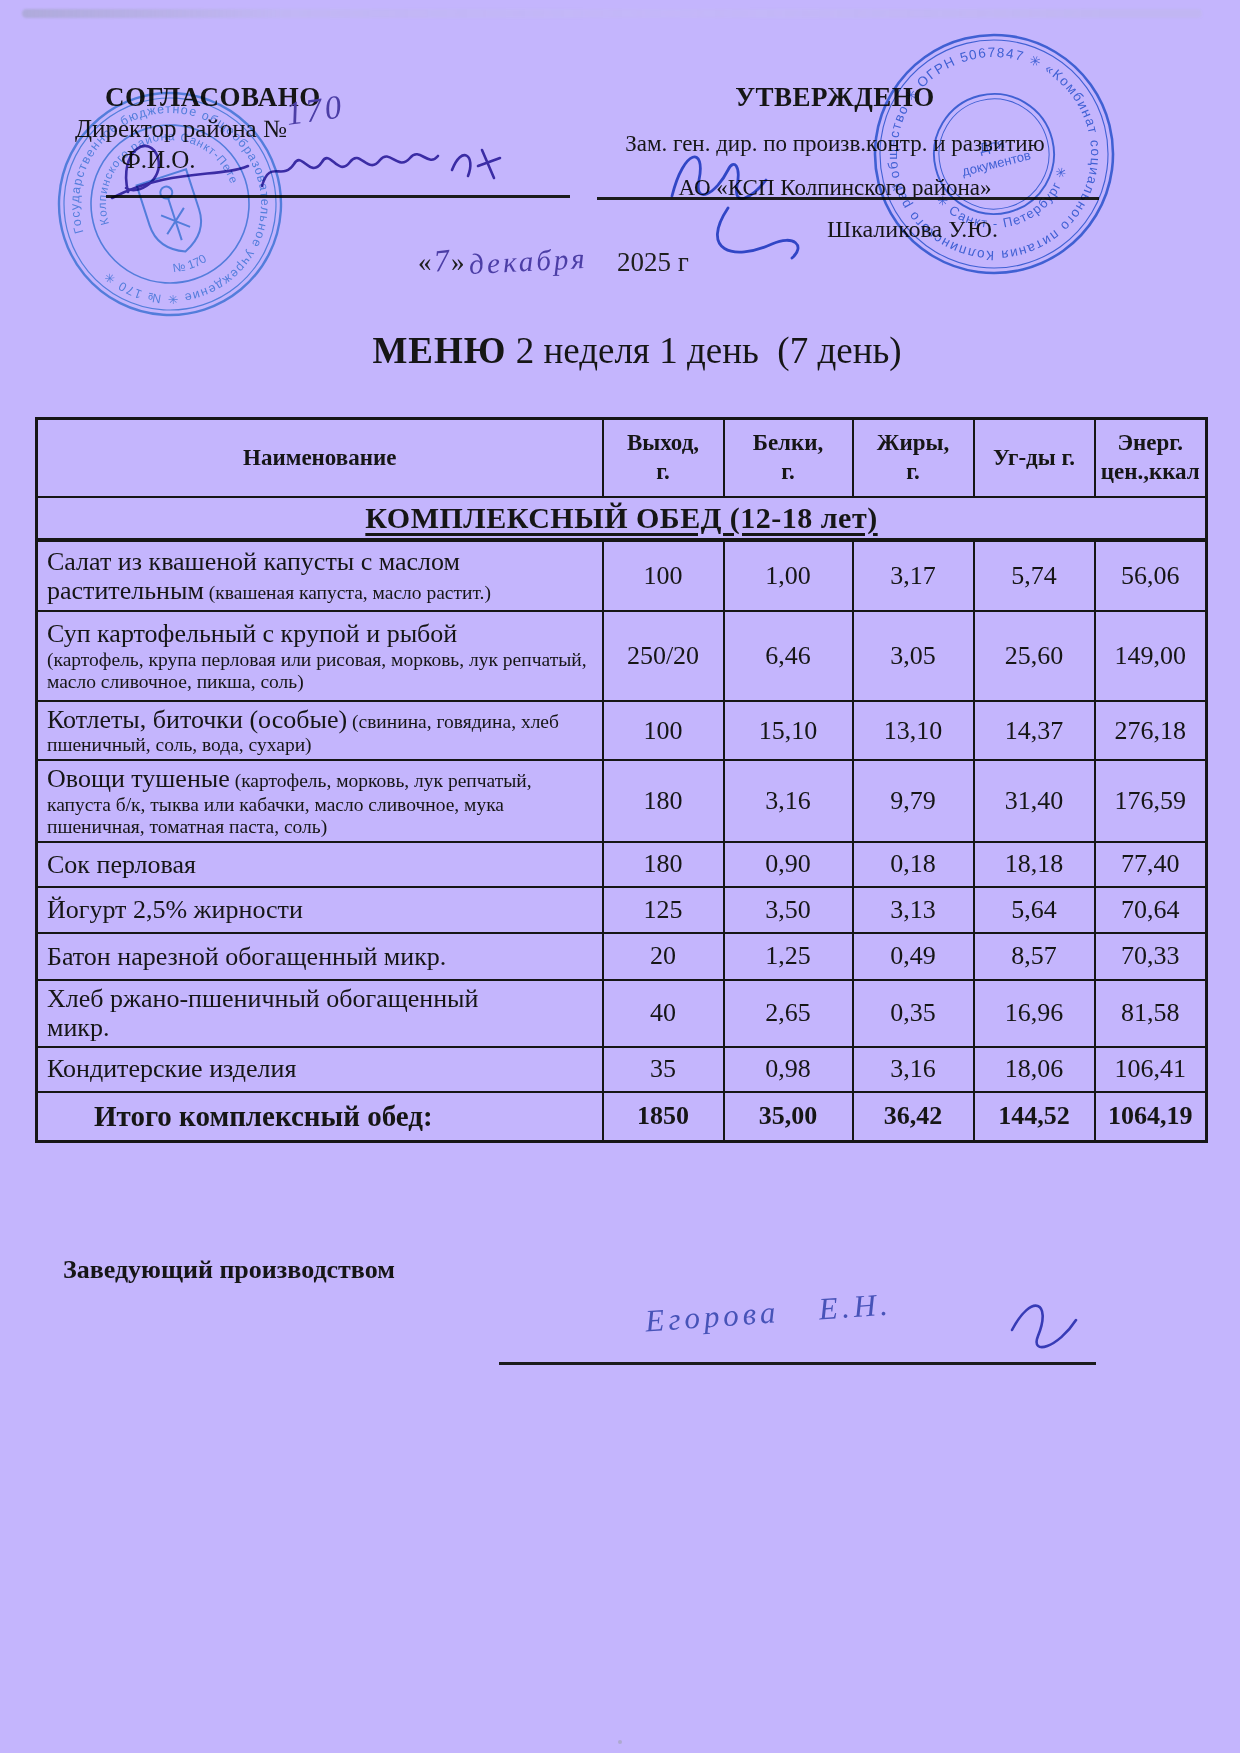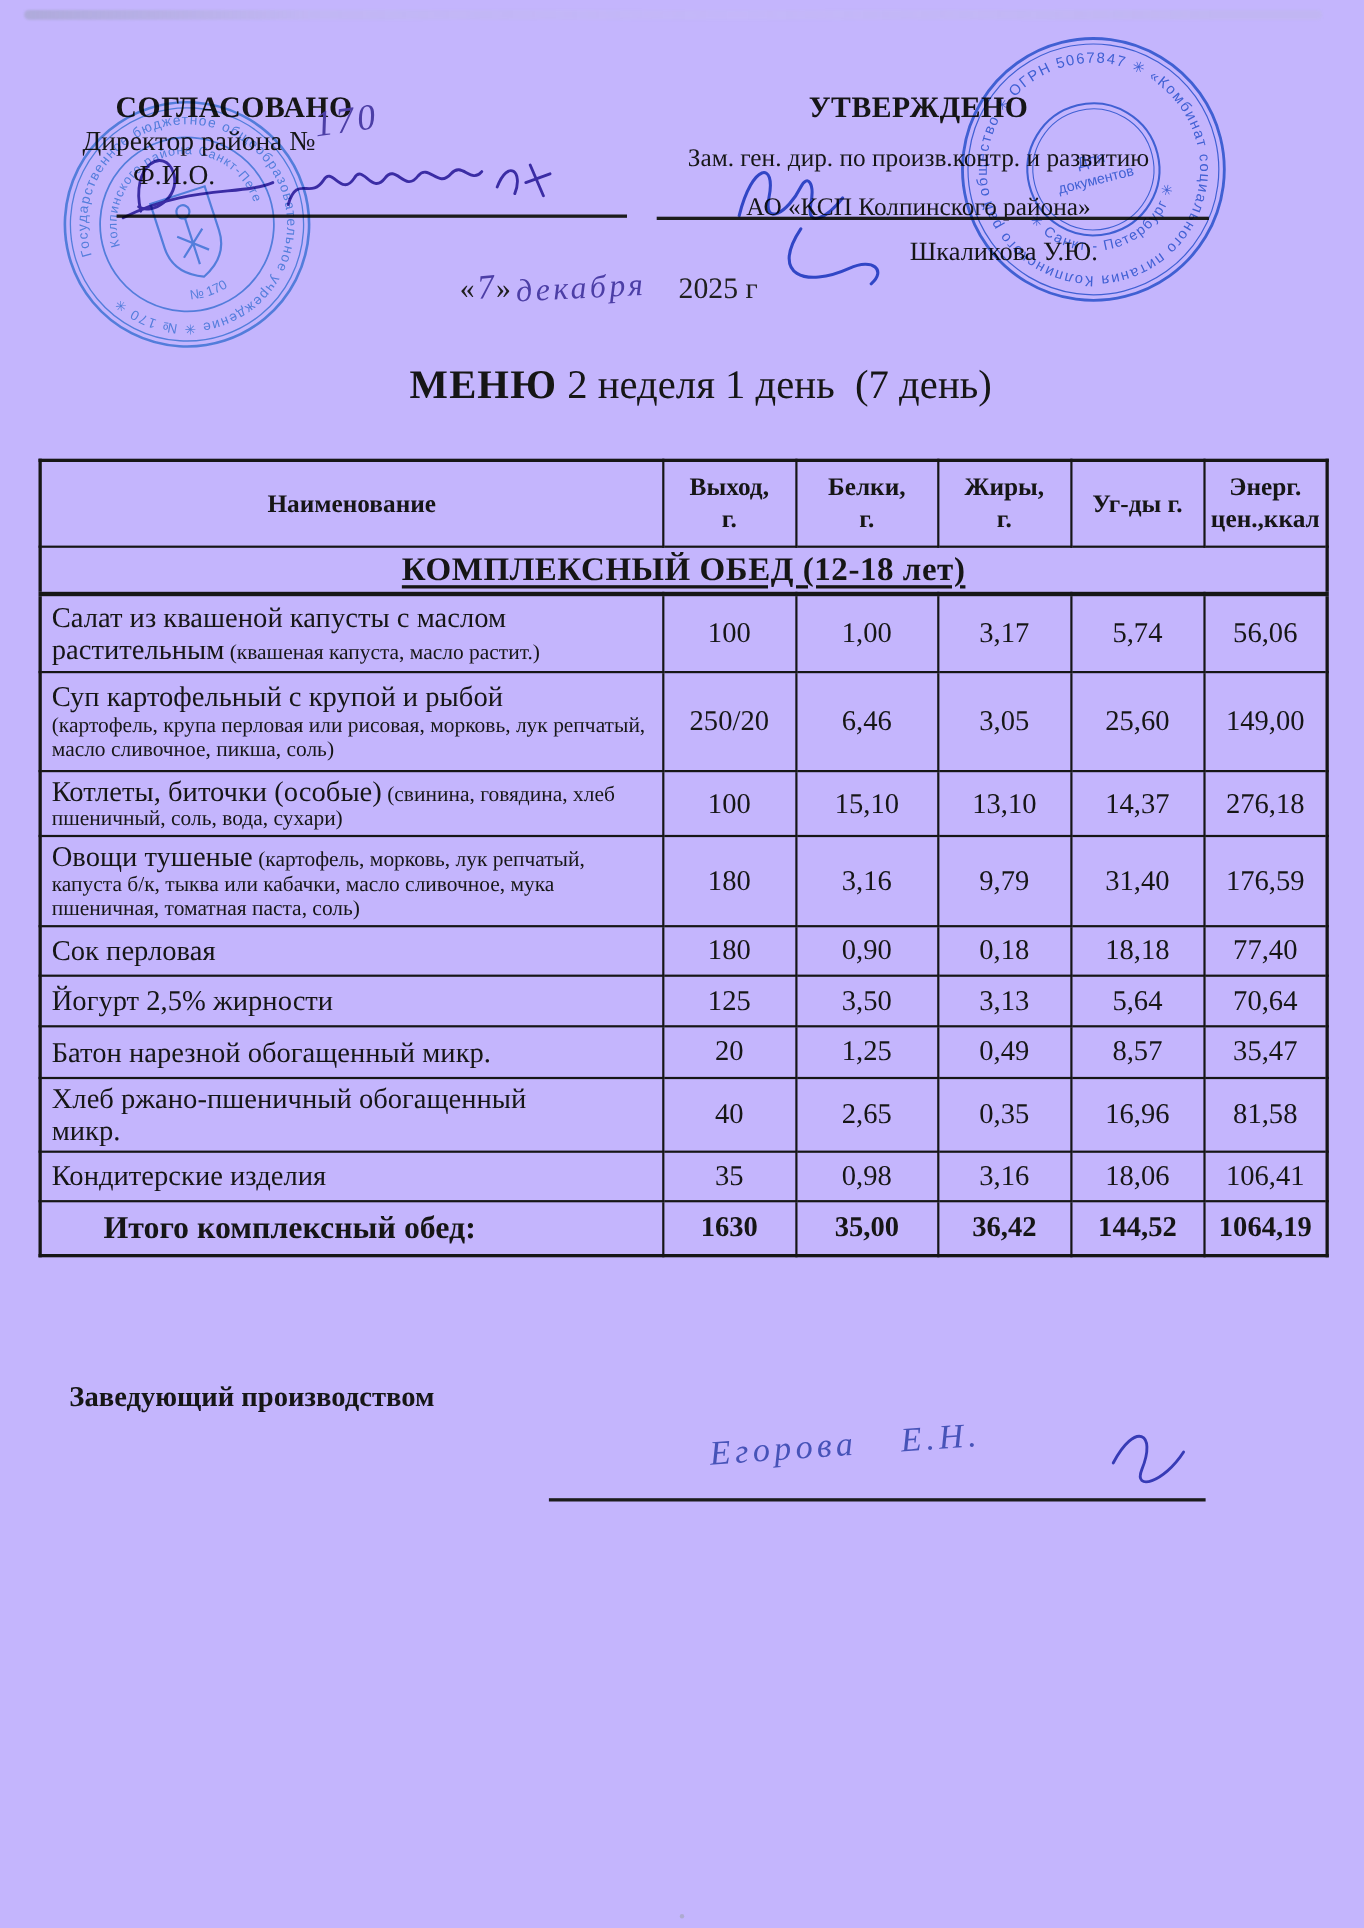--- a/index.html
+++ b/index.html
@@ -193,21 +193,21 @@
           <td class="num-cell">3,13</td>
           <td class="num-cell">5,64</td>
           <td class="num-cell">70,64</td>
         </tr>
         <tr>
           <td class="name-cell"><span class="dish">Батон нарезной обогащенный микр.</span></td>
           <td class="num-cell">20</td>
           <td class="num-cell">1,25</td>
           <td class="num-cell">0,49</td>
           <td class="num-cell">8,57</td>
-          <td class="num-cell">35,47</td>
+          <td class="num-cell">70,33</td>
         </tr>
         <tr>
           <td class="name-cell"><span class="dish">Хлеб ржано-пшеничный обогащенный</span><br><span class="dish">микр.</span></td>
           <td class="num-cell">40</td>
           <td class="num-cell">2,65</td>
           <td class="num-cell">0,35</td>
           <td class="num-cell">16,96</td>
           <td class="num-cell">81,58</td>
         </tr>
         <tr>
@@ -215,21 +215,21 @@
           <td class="num-cell">35</td>
           <td class="num-cell">0,98</td>
           <td class="num-cell">3,16</td>
           <td class="num-cell">18,06</td>
           <td class="num-cell">106,41</td>
         </tr>
       </tbody>
     <tfoot>
       <tr>
         <td class="total-label">Итого комплексный обед:</td>
-        <td class="num-cell">1630</td>
+        <td class="num-cell">1850</td>
         <td class="num-cell">35,00</td>
         <td class="num-cell">36,42</td>
         <td class="num-cell">144,52</td>
         <td class="num-cell">1064,19</td>
       </tr>
     </tfoot>
   </table>
 
   <div class="footer-label">Заведующий производством</div>
   <div class="footer-line"></div>

